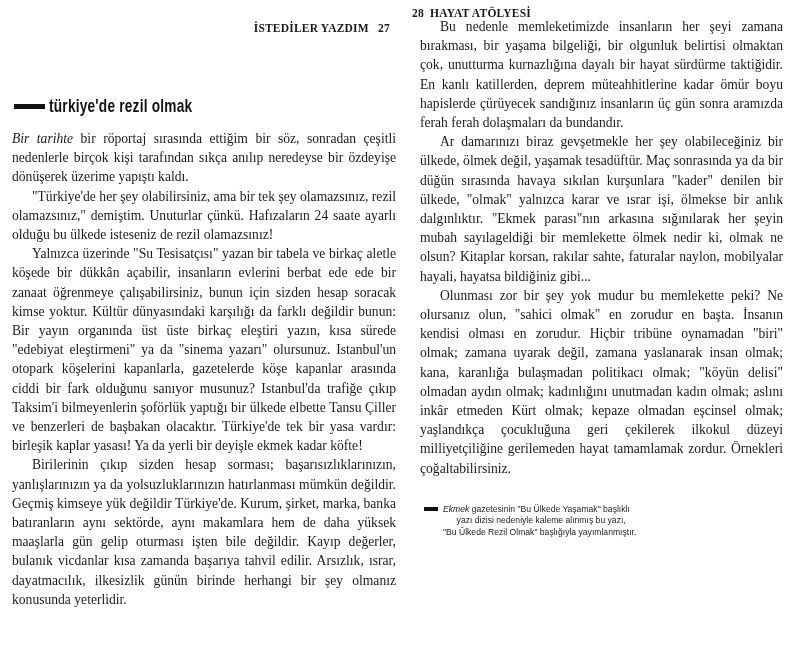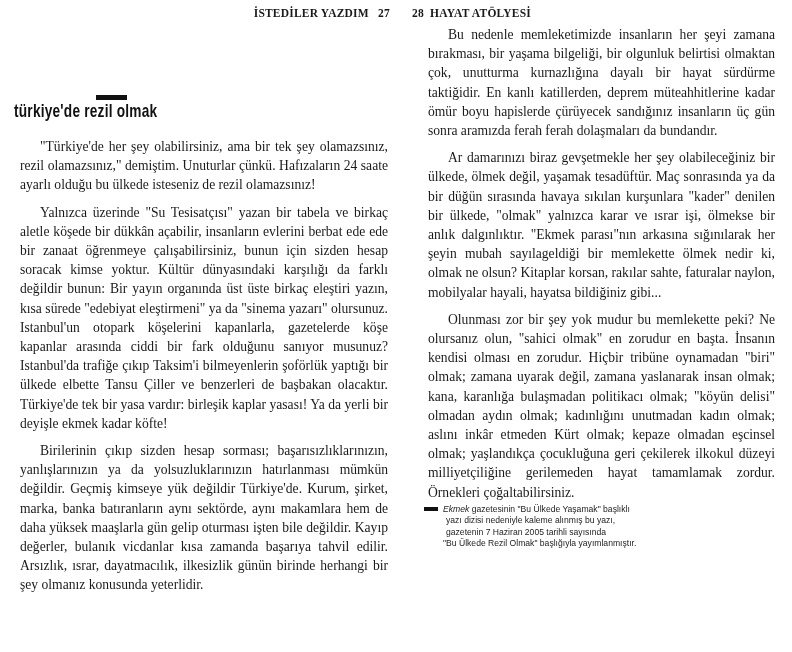--- a/index.html
+++ b/index.html
@@ -1,66 +1,66 @@
 <!DOCTYPE html>
 <html><head>
 <meta charset="utf-8">
 <style>
   html, body { margin: 0; padding: 0; background: #fff; }
   body { width: 792px; height: 652px; position: relative; overflow: hidden; color: #1a1a1a; }
   .page { position: absolute; top: 0; font-family: "Liberation Serif", "DejaVu Serif", serif; }
   .left { left: 12px; width: 386px; }
   .right { left: 410px; width: 372px; }
   .running-head { font-family: "Liberation Serif", serif; font-size: 11.5px; font-weight: bold; letter-spacing: 0.2px; position: absolute; top: 7px; white-space: pre; }
-  .left .running-head { right: 8px; }
+  .left .running-head { right: 8px; margin-top: 15px; }
   .right .running-head { left: 2px; }
-  .title-row { position: absolute; top: 95px; left: 2px; display: flex; align-items: center; flex-direction: column; }
+  .title-row { position: absolute; top: 95px; left: 2px; display: flex; align-items: center; }
   .title-rule { width: 31px; height: 5px; background: #111; margin-right: 4px; }
   .title { font-family: "Liberation Sans", sans-serif; font-weight: bold; font-size: 19px; transform: scaleX(0.72); transform-origin: left center; letter-spacing: 0.3px; white-space: nowrap; color: #111; }
   .body-text { position: absolute; font-size: 13.6px; line-height: 19.2px; text-align: justify; }
   .left .body-text { top: 129px; left: 0; width: 384px; }
   .right .body-text { top: 17px; left: 10px; width: 363px; }
-  .body-text p { margin: 8px; text-indent: 20px; }
+  .body-text p { margin: 0; text-indent: 20px; }
   .body-text p.noindent { text-indent: 0; }
   .body-text em { font-style: italic; }
   .footnote { position: absolute; top: 504px; left: 14px; font-family: "Liberation Sans", sans-serif; font-size: 8.6px; line-height: 11.4px; color: #222; }
   .footnote .fn-rule { position: absolute; left: 0; top: 3px; width: 14px; height: 3.5px; background: #111; }
   .footnote .fn-lines { margin-left: 19px; }
   .footnote .fn-line { display: block; white-space: nowrap; }
-  .footnote .fn-indent { padding-left: 3px; }
+  .footnote .fn-indent { padding-left: 3px; text-align: center; }
 </style>
 </head>
 <body>
 
 <div class="page left">
   <div class="running-head"><span>İSTEDİLER YAZDIM</span>   <span>27</span></div>
 
   <div class="title-row">
     <span class="title-rule"></span>
     <span class="title">türkiye'de rezil olmak</span>
   </div>
 
   <div class="body-text">
+    <p class="noindent"><em>Bir tarihte</em><span> bir röportaj sırasında ettiğim bir söz, sonradan çeşitli nedenlerle birçok kişi tarafından sıkça anılıp neredeyse bir özdeyişe dönüşerek üzerime yapıştı kaldı.</span></p>
     <p>"Türkiye'de her şey olabilirsiniz, ama bir tek şey olamazsınız, rezil olamazsınız," demiştim. Unuturlar çünkü. Hafızaların 24 saate ayarlı olduğu bu ülkede isteseniz de rezil olamazsınız!</p>
     <p>Yalnızca üzerinde "Su Tesisatçısı" yazan bir tabela ve birkaç aletle köşede bir dükkân açabilir, insanların evlerini berbat ede ede bir zanaat öğrenmeye çalışabilirsiniz, bunun için sizden hesap soracak kimse yoktur. Kültür dünyasındaki karşılığı da farklı değildir bunun: Bir yayın organında üst üste birkaç eleştiri yazın, kısa sürede "edebiyat eleştirmeni" ya da "sinema yazarı" olursunuz. Istanbul'un otopark köşelerini kapanlarla, gazetelerde köşe kapanlar arasında ciddi bir fark olduğunu sanıyor musunuz? Istanbul'da trafiğe çıkıp Taksim'i bilmeyenlerin şoförlük yaptığı bir ülkede elbette Tansu Çiller ve benzerleri de başbakan olacaktır. Türkiye'de tek bir yasa vardır: birleşik kaplar yasası! Ya da yerli bir deyişle ekmek kadar köfte!</p>
     <p>Birilerinin çıkıp sizden hesap sorması; başarısızlıklarınızın, yanlışlarınızın ya da yolsuzluklarınızın hatırlanması mümkün değildir. Geçmiş kimseye yük değildir Türkiye'de. Kurum, şirket, marka, banka batıranların aynı sektörde, aynı makamlara hem de daha yüksek maaşlarla gün gelip oturması işten bile değildir. Kayıp değerler, bulanık vicdanlar kısa zamanda başarıya tahvil edilir. Arsızlık, ısrar, dayatmacılık, ilkesizlik günün birinde herhangi bir şey olmanız konusunda yeterlidir.</p>
   </div>
 </div>
 
 <div class="page right">
   <div class="running-head"><span>28</span>  <span>HAYAT ATÖLYESİ</span></div>
 
   <div class="body-text">
     <p>Bu nedenle memleketimizde insanların her şeyi zamana bırakması, bir yaşama bilgeliği, bir olgunluk belirtisi olmaktan çok, unutturma kurnazlığına dayalı bir hayat sürdürme taktiğidir. En kanlı katillerden, deprem müteahhitlerine kadar ömür boyu hapislerde çürüyecek sandığınız insanların üç gün sonra aramızda ferah ferah dolaşmaları da bundandır.</p>
     <p>Ar damarınızı biraz gevşetmekle her şey olabileceğiniz bir ülkede, ölmek değil, yaşamak tesadüftür. Maç sonrasında ya da bir düğün sırasında havaya sıkılan kurşunlara "kader" denilen bir ülkede, "olmak" yalnızca karar ve ısrar işi, ölmekse bir anlık dalgınlıktır. "Ekmek parası"nın arkasına sığınılarak her şeyin mubah sayılageldiği bir memlekette ölmek nedir ki, olmak ne olsun? Kitaplar korsan, rakılar sahte, faturalar naylon, mobilyalar hayali, hayatsa bildiğiniz gibi...</p>
     <p>Olunması zor bir şey yok mudur bu memlekette peki? Ne olursanız olun, "sahici olmak" en zorudur en başta. İnsanın kendisi olması en zorudur. Hiçbir tribüne oynamadan "biri" olmak; zamana uyarak değil, zamana yaslanarak insan olmak; kana, karanlığa bulaşmadan politikacı olmak; "köyün delisi" olmadan aydın olmak; kadınlığını unutmadan kadın olmak; aslını inkâr etmeden Kürt olmak; kepaze olmadan eşcinsel olmak; yaşlandıkça çocukluğuna geri çekilerek ilkokul düzeyi milliyetçiliğine gerilemeden hayat tamamlamak zordur. Örnekleri çoğaltabilirsiniz.</p>
   </div>
 
   <div class="footnote">
     <span class="fn-rule"></span>
     <div class="fn-lines">
       <span class="fn-line"><em>Ekmek</em><span> gazetesinin "Bu Ülkede Yaşamak" başlıklı</span></span>
       <span class="fn-line fn-indent">yazı dizisi nedeniyle kaleme alınmış bu yazı,</span>
-      <span class="fn-line fn-indent">gazetenin 7 Haziran 2005 tarihli sayısında</span>
       <span class="fn-line">"Bu Ülkede Rezil Olmak" başlığıyla yayımlanmıştır.</span>
     </div>
   </div>
 </div>
 
 </body></html>

